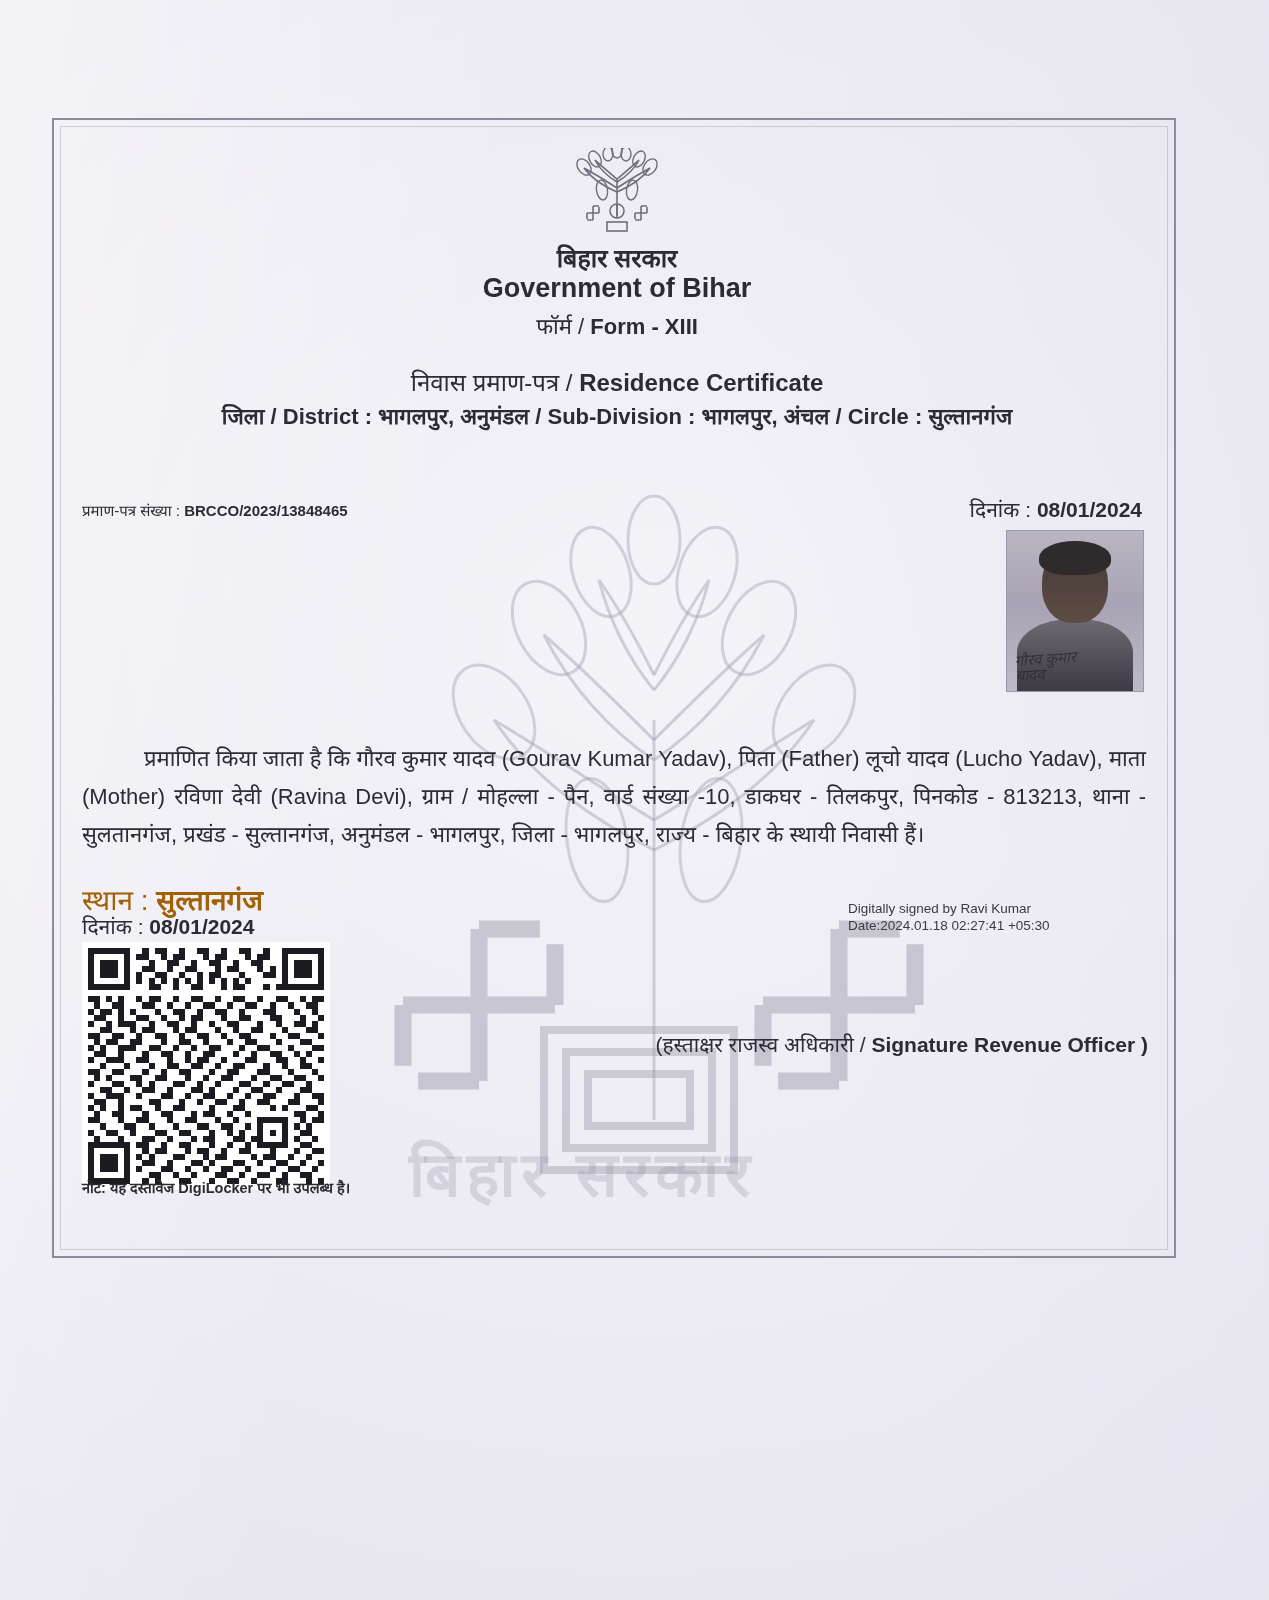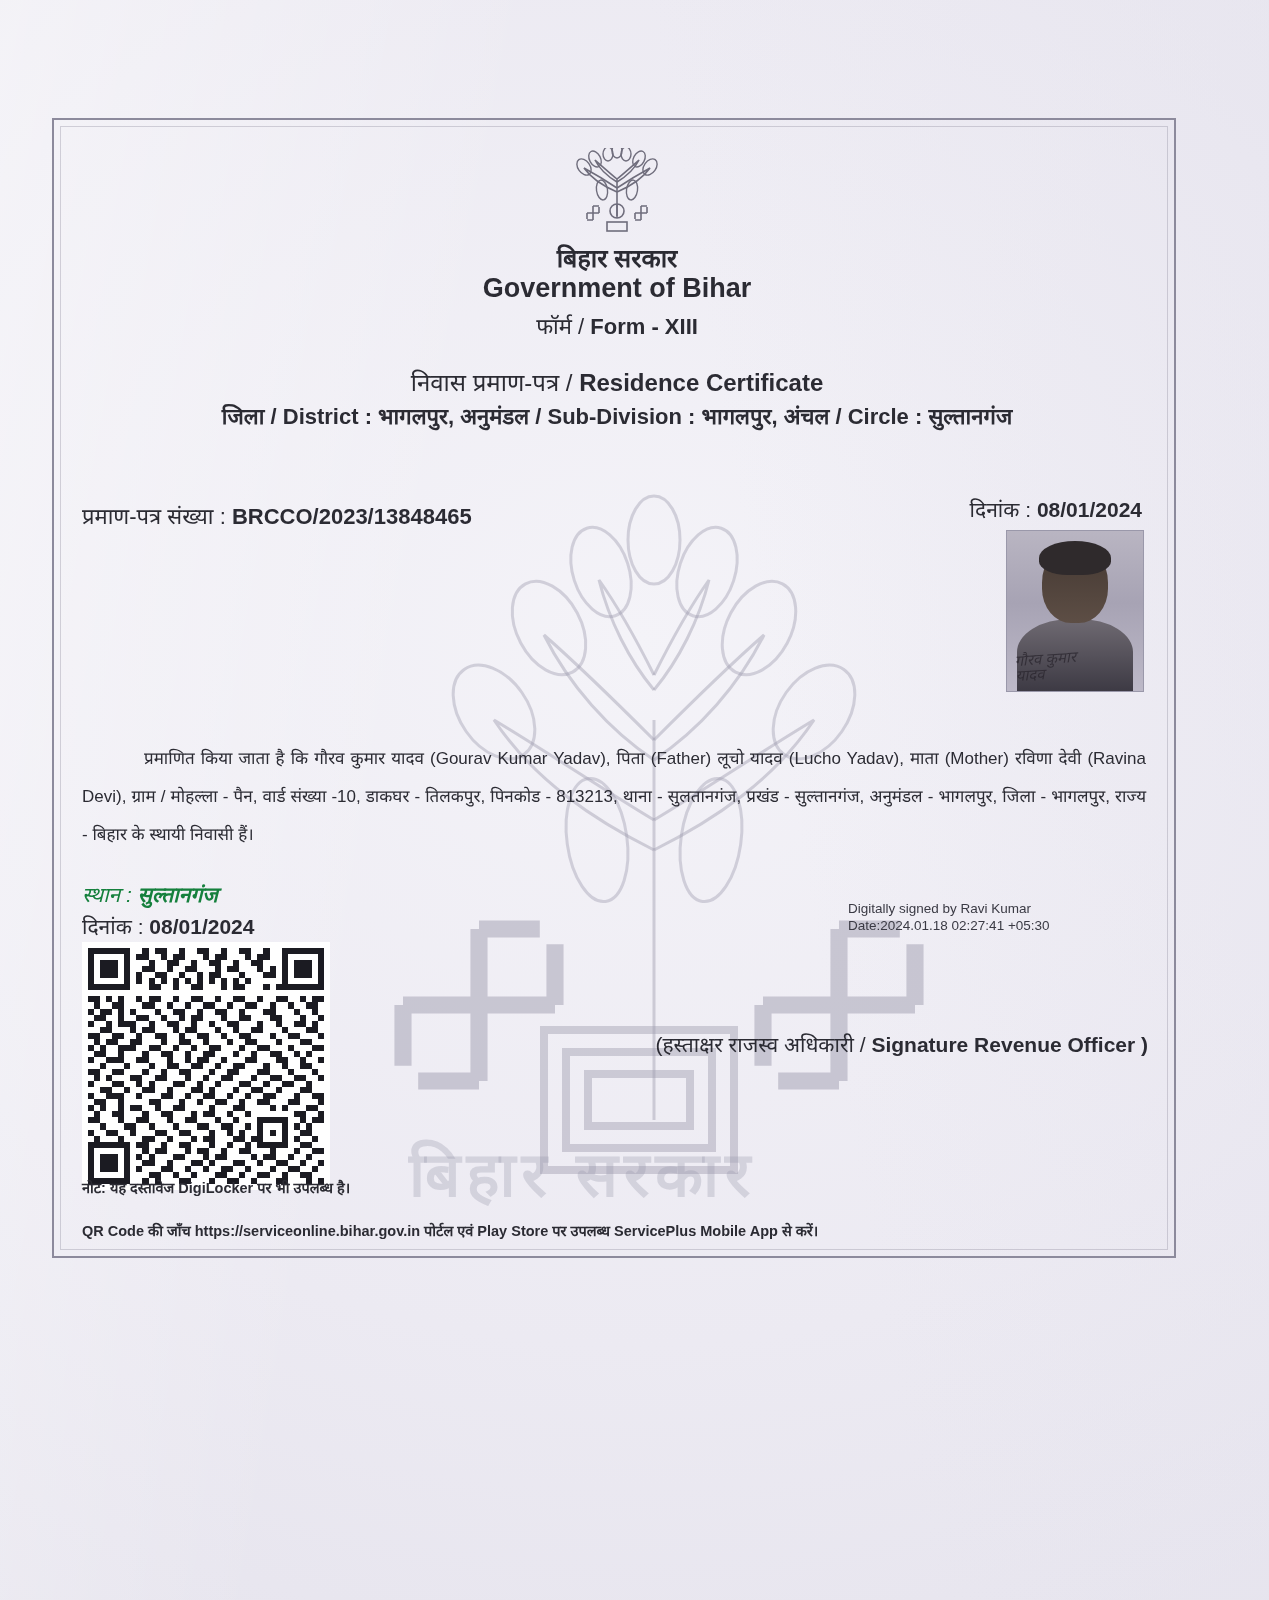--- a/index.html
+++ b/index.html
@@ -97,21 +97,21 @@
   #hdr-form    { top: 180px;  font-size: 22px; font-weight: 600; }
   #hdr-title   { top: 235px;  font-size: 24px; font-weight: 600; }
   #hdr-sub     { top: 270px;  font-size: 22px; font-weight: 600; }
   #hdr-title .lt { font-weight: 400; }
   #hdr-form .lt  { font-weight: 400; }
 
   #cert-no {
     position: absolute;
     left: 4px;
     top: 370px;
-    font-size: 22px;
+    font-size: 15px;
     color: #2b2b33;
     font-weight: 600;
   }
   #cert-no .lbl { font-weight: 400; }
   #cert-date {
     position: absolute;
     right: 14px;
     top: 365px;
     font-size: 21px;
     color: #2b2b33;
@@ -170,35 +170,34 @@
     line-height: 15px;
     transform: rotate(-4deg);
   }
 
   
   #body-para {
     position: absolute;
     left: 4px;
     right: 10px;
     top: 610px;
-    font-size: 17px;
+    font-size: 22px;
     line-height: 38px;
     color: #2b2b33;
     text-align: justify;
     text-indent: 62px;
   }
 
   
   #place-line {
     position: absolute;
     left: 4px;
     top: 750px;
-    font-size: 21px;
-    color: #15803d;
-    font-style: italic;
+    font-size: 28px;
+    color: #a16207;
   }
   #place-line .v { font-weight: 600; }
   #date-line {
     position: absolute;
     left: 4px;
     top: 782px;
     font-size: 21px;
     color: #2b2b33;
   }
   #date-line .v { font-weight: 700; }
@@ -793,16 +792,15 @@
 
     <div id="digisign">
       <div>Digitally signed by Ravi Kumar</div>
       <div>Date:2024.01.18 02:27:41 +05:30</div>
     </div>
 
     <div id="sig-caption">
       <span>(हस्ताक्षर राजस्व अधिकारी / </span><b>Signature Revenue Officer</b><b> )</b>
     </div>
 
-    <div id="foot1">QR Code की जाँच https://serviceonline.bihar.gov.in पोर्टल एवं Play Store पर उपलब्ध ServicePlus Mobile App से करें।</div>
     <div id="foot2">नोट: यह दस्तावेज DigiLocker पर भी उपलब्ध है।</div>
   </div>
 </div>
 
 </body></html>

